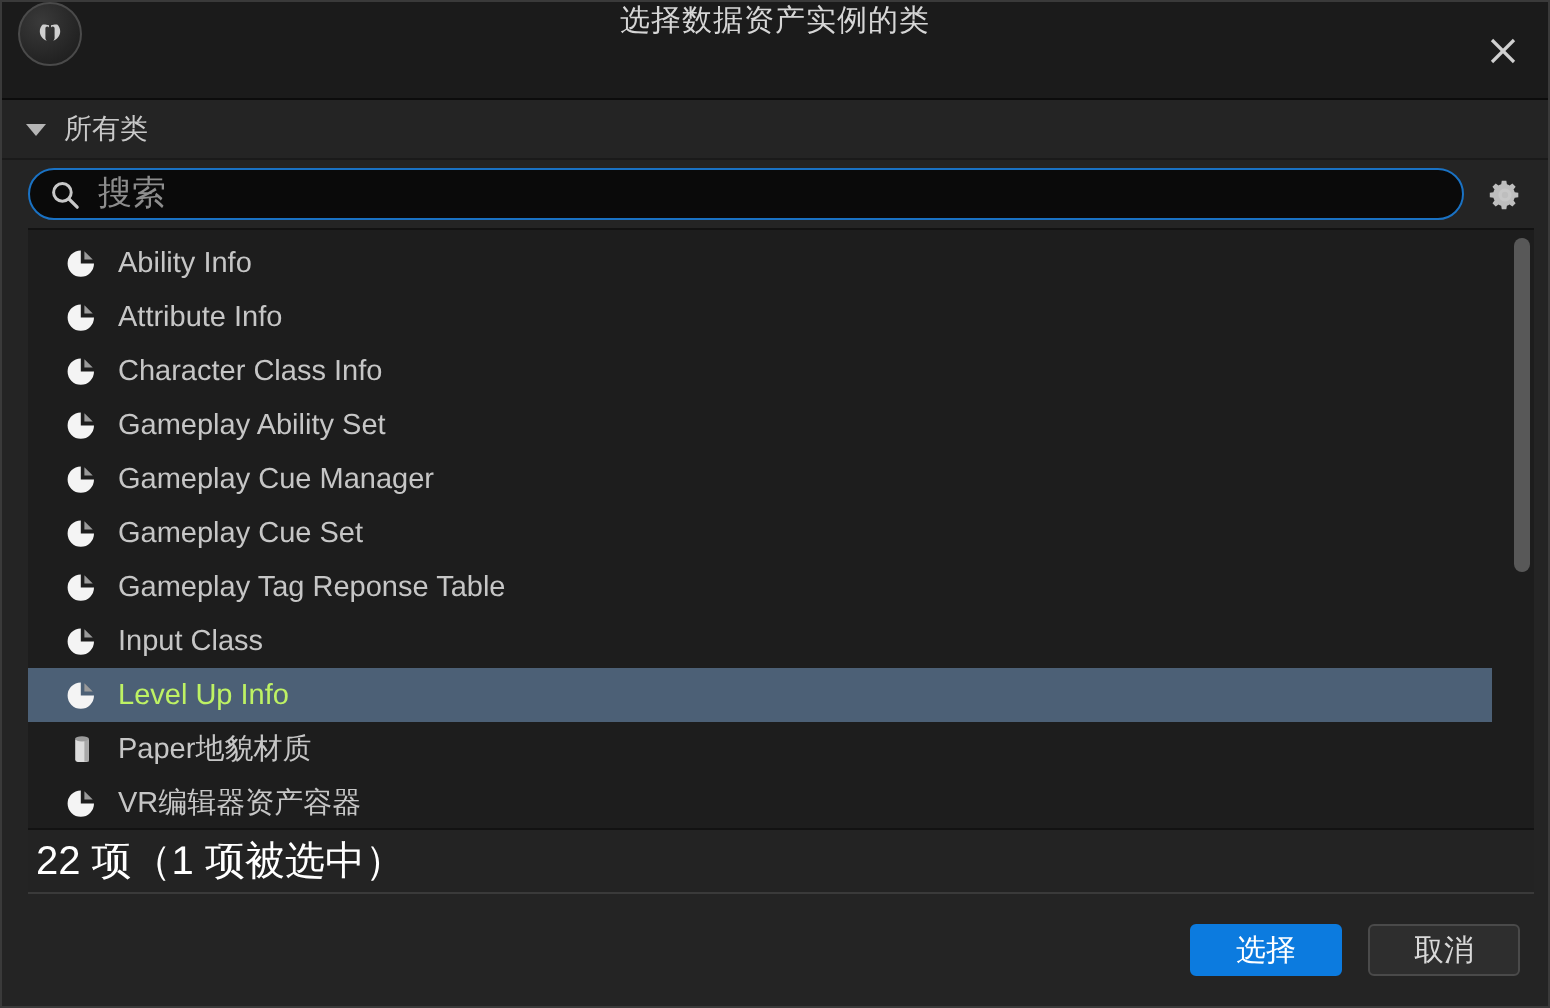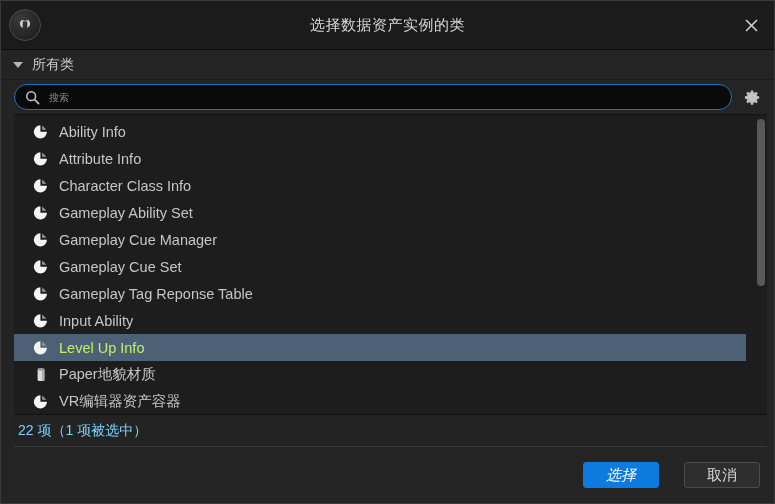--- a/index.html
+++ b/index.html
@@ -28,21 +28,21 @@
   }
 
   
   .titlebar {
     position: relative;
     height: 48px;
     flex: 0 0 48px;
     background: #1b1b1b;
     border-bottom: 1px solid #0c0c0c;
     display: flex;
-    align-items: center;
+    align-items: flex-start;
   }
   .ue-logo {
     width: 32px; height: 32px;
     margin-left: 8px;
     border-radius: 50%;
     background: radial-gradient(circle at 35% 30%, #3a3a3a 0%, #262626 60%, #1a1a1a 100%);
     border: 1px solid #4a4a4a;
     box-sizing: border-box;
     display: flex;
     align-items: center;
@@ -112,21 +112,21 @@
     padding: 0 10px;
     box-sizing: border-box;
   }
   .search-icon { flex: 0 0 auto; margin-right: 9px; color:#c8c8c8; display:flex; }
   .search-input {
     flex: 1 1 auto;
     background: transparent;
     border: none;
     outline: none;
     color: #e0e0e0;
-    font-size: 10px;
+    font-size: 17px;
     font-family: inherit;
     padding: 0;
   }
   .search-input::placeholder { color: #8d8d8d; }
   .gear-btn {
     flex: 0 0 28px;
     height: 28px;
     margin-left: 6px;
     display: flex;
     align-items: center;
@@ -198,22 +198,22 @@
     flex: 0 0 31px;
     height: 31px;
     background: #232323;
     margin: 0 7px 0 13px;
     display: flex;
     align-items: center;
     border-top: 1px solid #121212;
     border-bottom: 1px solid #3a3a3a;
   }
   .status-text {
-    color: #7dd3fc;
-    font-size: 14px;
+    color: #ffffff;
+    font-size: 20px;
     padding-left: 4px;
   }
 
   
   .footer {
     flex: 0 0 56px;
     height: 56px;
     background: #242424;
     display: flex;
     align-items: center;
@@ -233,22 +233,21 @@
     display: flex;
     align-items: center;
     justify-content: center;
     border: 1px solid transparent;
     cursor: default;
   }
   .btn-primary {
     background: #0c7bdf;
     color: #ffffff;
     border-color: #0c7bdf;
-    margin-right: 25px;
-    font-style: italic;
+    margin-right: 13px;
   }
   .btn-secondary {
     background: #2e2e2e;
     color: #d8d8d8;
     border-color: #4a4a4a;
   }
   .watermark {
     position: absolute;
     right: 8px;
     bottom: 1px;
@@ -367,21 +366,21 @@
           </span>
           <span class="row-label">Gameplay Tag Reponse Table</span>
         </div>
         <div class="row">
           <span class="row-icon">
             <svg width="18" height="18" viewBox="0 0 18 18">
               <path d="M8.4 2.2a6.6 6.6 0 106.6 6.6H8.4z" fill="#f4f4f4"></path>
               <path d="M10.2 2.6l4.2 4.2h-4.2z" fill="#9a9a9a"></path>
             </svg>
           </span>
-          <span class="row-label">Input Ability</span>
+          <span class="row-label">Input Class</span>
         </div>
         <div class="row selected">
           <span class="row-icon">
             <svg width="18" height="18" viewBox="0 0 18 18">
               <path d="M8.4 2.2a6.6 6.6 0 106.6 6.6H8.4z" fill="#f4f4f4"></path>
               <path d="M10.2 2.6l4.2 4.2h-4.2z" fill="#9a9a9a"></path>
             </svg>
           </span>
           <span class="row-label">Level Up Info</span>
         </div>

